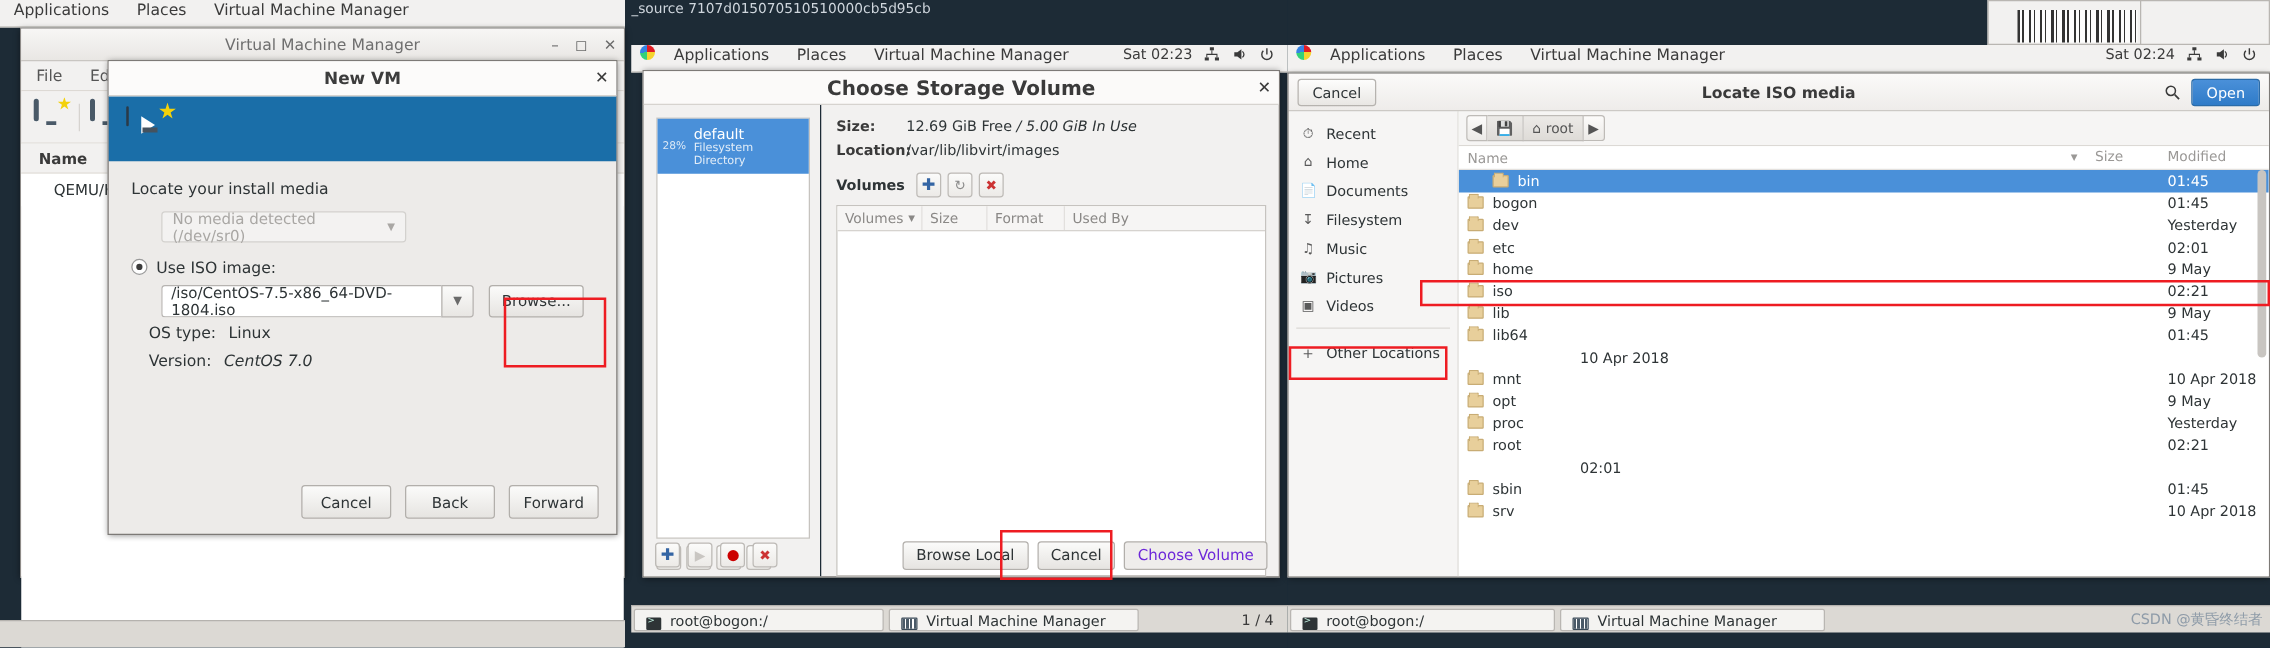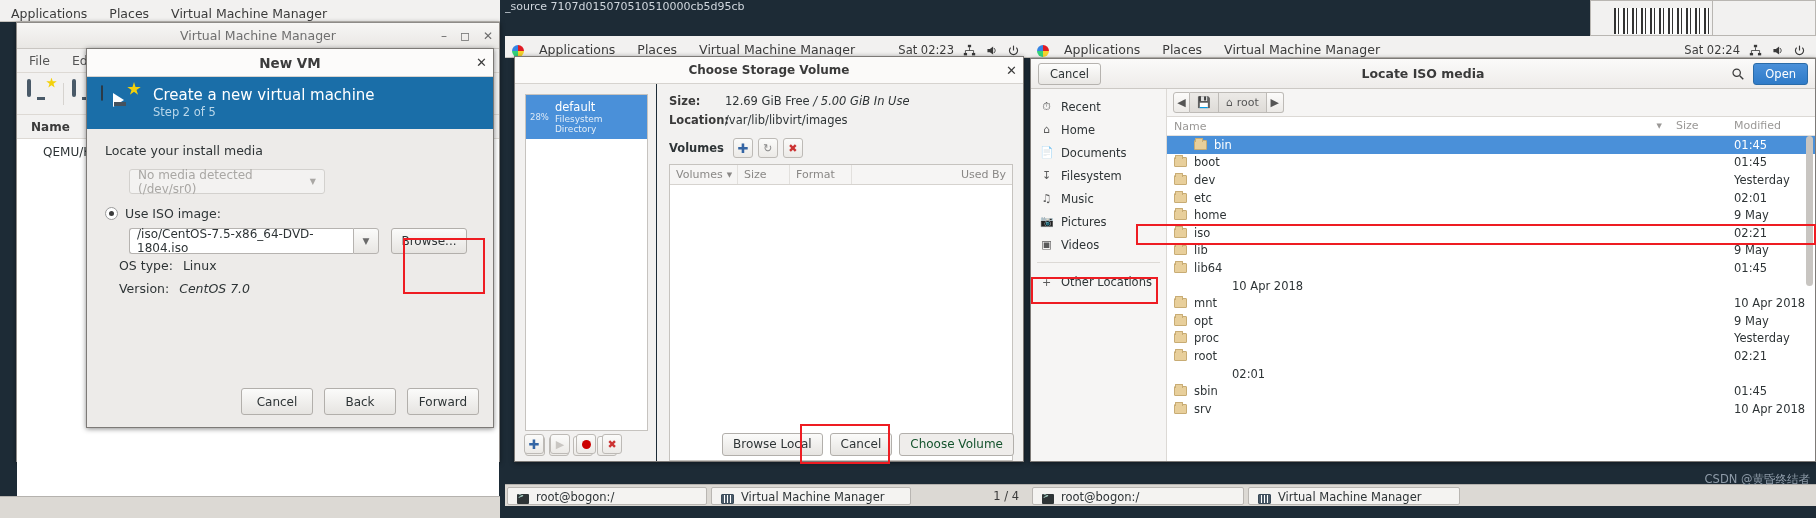--- a/index.html
+++ b/index.html
@@ -10,21 +10,21 @@
     background:#1b2b38;
     position:relative;
     color:#2e3436;
   }
   .abs { position:absolute; }
 
   
   .gnome-bar {
     background:#f2f1f0;
     border-bottom:1px solid #c5c2bd;
-    display:flex; align-items:flex-end;
+    display:flex; align-items:flex-start;
     font-size:12.5px; color:#3b3b3b;
     height:22px;
   }
   .gnome-bar .gb-item { padding:0 11px; white-space:nowrap; }
   .gb-spacer { flex:1; }
   .gb-right { display:flex; align-items:center; gap:9px; padding-right:10px; }
   .gb-ico { width:13px; height:13px; display:inline-block; }
   .gnome-logo {
     width:12px;height:12px;margin:0 4px 0 7px;display:inline-block;position:relative;
   }
@@ -84,36 +84,36 @@
     background:#f3f2f1; display:flex; align-items:center; padding:0 8px; color:#a9a7a4; font-size:12px; justify-content:space-between;
   }
   .iso-row { display:flex; align-items:center; margin:4px 0 0 24px; }
   .iso-entry { width:224px;height:26px;border:1px solid #b6b3b0;border-right:none;background:#fff;display:flex;align-items:center;padding:0 7px;font-size:12px;border-radius:3px 0 0 3px;}
   .iso-drop { width:26px;height:26px;border:1px solid #b6b3b0;background:linear-gradient(#fbfbfa,#e8e6e3);display:flex;align-items:center;justify-content:center;border-radius:0 3px 3px 0;color:#6a6a6a;font-size:9px;}
   .btn {
     border:1px solid #b2afab; background:linear-gradient(#fbfbfa,#e6e4e1);
     border-radius:3px; font-size:12px; color:#2e3436;
     display:flex;align-items:center;justify-content:center; cursor:default;
   }
-  .btn.dis { color:#14532d; background:#efedeb; }
+  .btn.dis { color:#6d28d9; background:#efedeb; }
   .chk-row { display:flex; align-items:flex-start; gap:7px; margin:24px 0 11px 2px;}
   .chk { width:13px;height:13px;border:1px solid #8f8d8a;background:#fff;position:relative;flex:none;border-radius:2px;}
   .chk:after{content:"";position:absolute;left:3px;top:0px;width:5px;height:9px;border:solid #2b2b2b;border-width:0 2px 2px 0;transform:rotate(42deg);}
   .kv { margin-left:14px; font-size:12.5px; line-height:1.85;}
   .kv b { font-weight:normal; }
   .nv-btnrow { position:absolute; right:14px; bottom:12px; display:flex; gap:11px;}
   .nv-btnrow .btn { width:72px; height:27px;}
 
   
   .redbox { border:2.5px solid #ee1c22; position:absolute; pointer-events:none; }
 
   
   #csv { left:514px; top:56px; width:510px; height:406px; background:#f2f1f0; border:1px solid #7d7a77; }
   #csv .titlebar { background:#fbfaf9; height:27px; border-bottom:1px solid #d6d3cf;}
-  #csv .tb-title { font-weight:bold; font-size:12px; color:#3a3a3a;}
+  #csv .tb-title { font-weight:bold; font-size:16px; color:#3a3a3a;}
   .csv-body { display:flex; height:calc(100% - 27px); }
   .pool-pane { width:142px; border-right:1px solid #1d2b36; display:flex; flex-direction:column; background:#f2f1f0;}
   .pool-list { flex:1; background:#fff; border:1px solid #c6c3bf; margin:10px 8px 0 10px; }
   .pool-item { background:#4a90d9; color:#fff; display:flex; align-items:center; gap:6px; padding:5px 4px; }
   .pool-pct { font-size:8.5px; color:#dce9f6; }
   .pool-name { font-size:11.5px; line-height:1.25;}
   .pool-sub { font-size:9px; color:#e2edf8; }
   .pool-tools { height:30px; display:flex; align-items:center; gap:4px; padding:0 10px;}
   .sq { width:20px;height:20px;border:1px solid #bdbab6;background:linear-gradient(#fbfbfa,#eceae7);border-radius:3px;display:flex;align-items:center;justify-content:center;font-size:11px;}
   .plus { color:#3465a4; font-weight:bold; font-size:13px;}
@@ -154,37 +154,37 @@
   .col-head div { padding:2px 7px; }
   .c-name { flex:1; display:flex; align-items:center; justify-content:space-between; padding-right:10px;}
   .c-size { width:58px; }
   .c-mod { width:88px; }
   .frow { height:17.6px; display:flex; align-items:center; font-size:11.5px; color:#2e3436;}
   .frow.sel { background:#4a90d9; color:#fff;padding-left:20px;}
   .fname { flex:1; display:flex; align-items:center; gap:7px; padding-left:7px;}
   .folder { width:13px;height:10px; background:#e8cf9b; border:1px solid #c8ac74; border-radius:1px; position:relative; flex:none;}
   .folder:before{content:"";position:absolute;left:0;top:-3px;width:6px;height:3px;background:#e8cf9b;border:1px solid #c8ac74;border-bottom:none;border-radius:1px 1px 0 0;}
   .fsize { width:58px; padding-left:7px;}
-  .fmod { width:88px; padding-left:7px; }
+  .fmod { width:88px; padding-left:7px;margin-left:32px; }
   .scroll-track { position:absolute; right:2px; top:77px; width:7px; height:250px; }
   .scroll-thumb { width:7px; background:#c8c5c1; border-radius:4px; }
 
   
   .taskbar { height:22px; background:#dcd9d4; border-top:1px solid #b5b2ae; display:flex; align-items:center; gap:0; }
   .task {
     height:18px; margin:0 2px; padding:0 9px; display:flex; align-items:flex-end; gap:7px;
     font-size:11.5px; background:#f4f3f1; border:1px solid #b9b6b2; border-radius:2px; color:#2e3436;
   }
   .term-ico { width:12px;height:10px;background:#2e3436;border-radius:1px;position:relative;flex:none;}
   .term-ico:after{content:">";position:absolute;left:1px;top:-2px;color:#cfe;font-size:7px;}
   .vmm-ico { width:13px;height:10px;flex:none;
     background:repeating-linear-gradient(90deg,#4a5a68 0 2px,#fff 2px 3px);border:1px solid #3a4a58;border-radius:1px;}
   .pager { margin-left:auto; padding:0 11px; font-size:11.5px; color:#3a3a3a;}
 
-  .watermark { position:absolute; right:6px; bottom:19px; font-size:11.5px; color:#8e9ba8;}
+  .watermark { position:absolute; right:6px; bottom:3px; font-size:11.5px; color:#8e9ba8;}
   .topfrag { background:#f2f1f0; border:1px solid #b9b6b2; }
   .barcode { background:repeating-linear-gradient(90deg,#111 0 2px,#fff 2px 4px,#111 4px 5px,#fff 5px 9px); }
 </style>
 </head>
 <body>
 
 <div class="abs desk-left"></div>
 <div class="abs desk-mid"></div>
 <div class="abs desk-right"></div>
 
@@ -237,24 +237,20 @@
   <div class="titlebar">
     <span class="tb-title">New VM</span>
     <span class="tb-btns">
         <span style="font-size:13px;color:#3a3a3a;">✕</span>
       </span>
   </div>
 
   <div class="banner">
     <span class="banner-ico">
       <span class="b-mon"><span class="b-play"></span></span><span class="star" style="right:0;top:-4px;width:14px;height:14px;"></span>
-    </span>
-    <span>
-      <h2>Create a new virtual machine</h2>
-      <div class="step">Step 2 of 5</div>
     </span>
   </div>
 
   <div class="nv-body">
     <div class="sec-title">Locate your install media</div>
 
     <div class="combo-dim">
       <span>No media detected (/dev/sr0)</span>
       <span style="font-size:8px;">▼</span>
     </div>
@@ -368,21 +364,21 @@
       </div>
 
       <div class="vol-table">
         <div class="vt-head">
           <div style="width:68px;display:flex;align-items:center;gap:4px;">
             <span>Volumes</span>
             <span style="font-size:7px;">▼</span>
           </div>
           <div style="width:52px;">Size</div>
           <div style="width:62px;">Format</div>
-          <div style="flex:1;border-right:none;text-align:right;">Used By</div>
+          <div style="flex:1;border-right:none;">Used By</div>
         </div>
       </div>
     </div>
   </div>
 
   <div class="csv-foot">
     <span class="sq">
         <span class="plus">✚</span>
       </span>
     <span class="sq" style="color:#c9c6c2;">▶</span>
@@ -500,21 +496,21 @@
             <span class="fname">
               <span class="folder"></span>
               <span>bin</span>
             </span>
             <span class="fsize"></span>
             <span class="fmod">01:45</span>
           </div>
           <div class="frow">
             <span class="fname">
               <span class="folder"></span>
-              <span>boot</span>
+              <span>bogon</span>
             </span>
             <span class="fsize"></span>
             <span class="fmod">01:45</span>
           </div>
           <div class="frow">
             <span class="fname">
               <span class="folder"></span>
               <span>dev</span>
             </span>
             <span class="fsize"></span>

